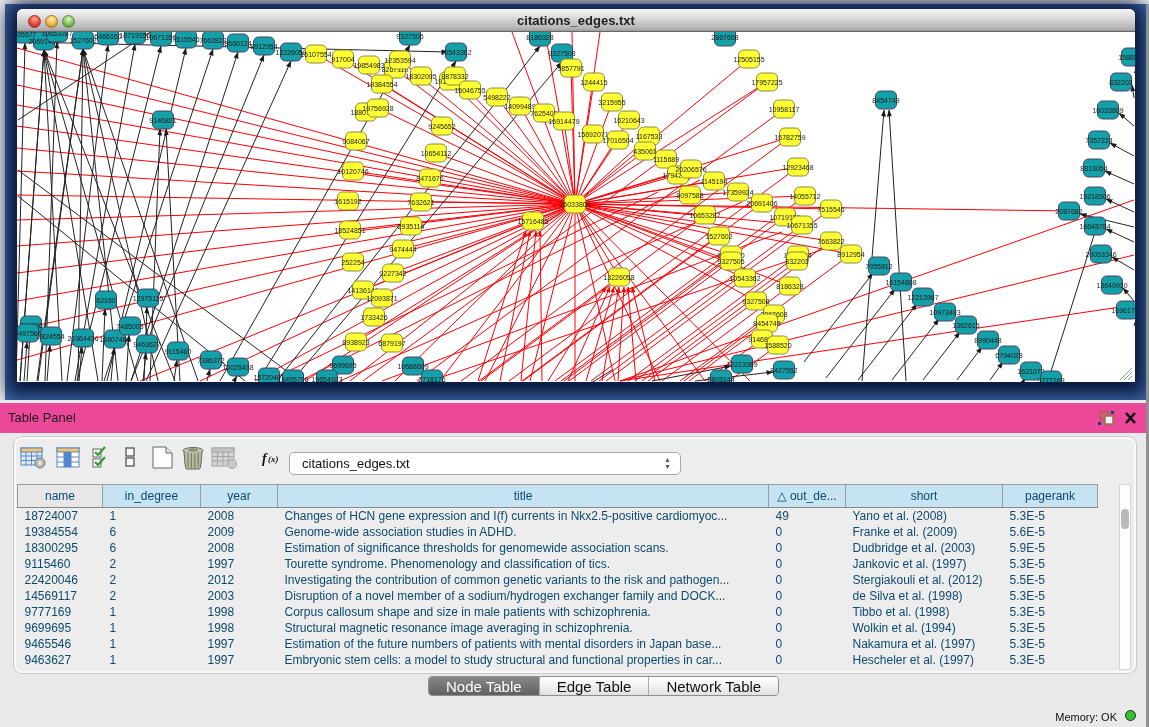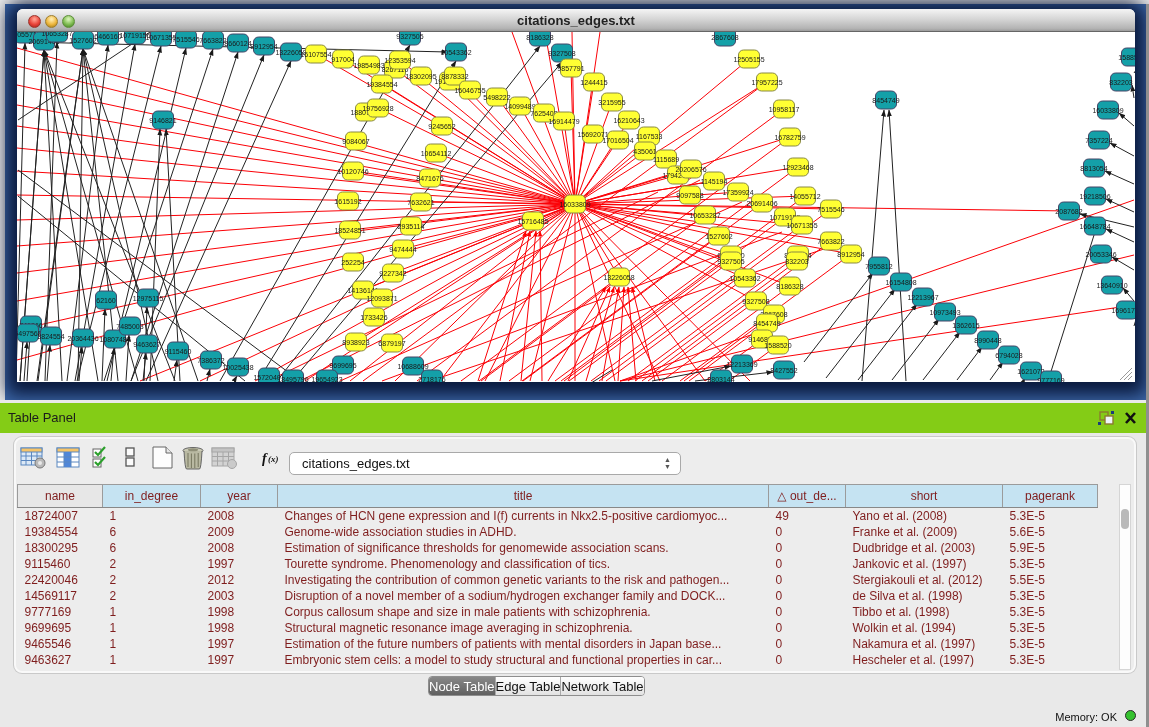--- a/index.html
+++ b/index.html
@@ -7,42 +7,42 @@
 #win { position:absolute; left:17px; top:9px; width:1118px; height:373px; border-radius:6px 6px 0 0; background:#fff; box-shadow:0 3px 18px 10px rgba(7,21,55,.98); }
 #titlebar { position:absolute; left:0; top:0; width:1118px; height:23px; border-radius:6px 6px 0 0; background:linear-gradient(#f5f5f5,#d6d6d6 45%,#b4b4b4 88%,#9c9c9c); border-bottom:1px solid #666; }
 #title { position:absolute; width:100%; text-align:center; top:4px; font-size:13px; font-weight:bold; color:#222; }
 .tl { position:absolute; top:6px; width:13px; height:13px; border-radius:50%; }
 #tlr { left:11px; background:radial-gradient(circle at 50% 30%, #ff9a8a 8%, #e8453a 55%, #9e1f16); border:1px solid #9c352c;}
 #tly { left:28px; background:radial-gradient(circle at 50% 30%, #ffe9a8 8%, #edb73e 55%, #9a7312); border:1px solid #9d7d2e;}
 #tlg { left:45px; background:radial-gradient(circle at 50% 30%, #d2f0b0 8%, #7fbc52 55%, #3d7a1c); border:1px solid #5e8f3a;}
 #canvas { position:absolute; left:17px; top:32px; width:1118px; height:350px; background:#fff; overflow:hidden; }
 #rightstrip { position:absolute; left:1146px; top:4px; width:3px; height:723px; background:#8f8f8f; }
 #bottom { position:absolute; left:0; top:400px; width:1146px; height:327px; background:#e9e9e9; }
-#tphead { position:absolute; left:0; top:3px; width:100%; height:30px; background:#84cc16; }
+#tphead { position:absolute; left:0; top:3px; width:100%; height:30px; background:#ec4899; }
 #tphead span { position:absolute; left:8px; top:7px; font-size:13px; color:#1c1c1c; }
 #tpbox { position:absolute; left:14px; top:37px; width:1122px; height:236px; background:#ededed; border:2px solid #f9f9f9; border-radius:8px; box-shadow:0 0 0 1px #c9c9c9; }
 #toolbar { position:absolute; left:0px; top:5px; height:30px; width:100%; }
 #combo { position:absolute; left:273px; top:8px; line-height:21px; width:392px; height:23px; background:#fff; border:1px solid #a9a9a9; border-radius:5px; font-size:13px; color:#111; line-height:21px; padding-left:12px; }
 #combo .arr { position:absolute; right:9px; top:3px; font-size:7px; line-height:7px; color:#555; text-align:center; }
 #tbl { position:absolute; left:1px; top:45px; width:1102px; height:186px; overflow:hidden; }
-table { border-collapse:collapse; table-layout:fixed; width:1080px; font-size:12px; color:#7f1d1d; }
+table { border-collapse:collapse; table-layout:fixed; width:1080px; font-size:12px; color:#0c4a6e; }
 th { height:23px; font-weight:normal; text-align:center; border-right:1px solid #9b9b9b; border-top:1px solid #9b9b9b; border-bottom:1px solid #888; background:#c5e3f2; overflow:hidden; white-space:nowrap; }
 th.c1 { background:#e7e7e7; border-left:1px solid #9b9b9b; }
 td { height:16px; padding:0 0 0 7px; overflow:hidden; white-space:nowrap; }
 td.c1 { width:85px; } th.c1 { width:85px; }
 td.c2 { width:98px; } th.c2 { width:98px; }
 td.c3 { width:77px; } th.c3 { width:77px; }
 td.c4 { width:491px; } th.c4 { width:491px; }
 td.c5 { width:77px; } th.c5 { width:77px; }
 td.c6 { width:157px;margin-top:44px; } th.c6 { width:157px; }
 td.c7 { width:95px; } th.c7 { width:95px; }
 #vscroll { position:absolute; right:3px; top:45px; width:12px; height:186px; background:#fdfdfd; border:1px solid #d5d5d5; }
 #vthumb { position:absolute; left:1px; top:24px; width:8px; height:20px; background:#b9b9b9; border-radius:4px; }
 #tabs { position:absolute; left:428px; top:276px; height:20px; display:flex; border:1px solid #8e8e8e; border-radius:4px; overflow:hidden; background:#fff; }
-.tab { font-size:13px; line-height:19px; padding:0 0; color:#111; background:linear-gradient(#fff,#e2e2e2); border-left:1px solid #aaa; }
+.tab { font-size:15px; line-height:19px; padding:0 17px; color:#111; background:linear-gradient(#fff,#e2e2e2); border-left:1px solid #aaa; }
 .tab.first { border-left:none; background:linear-gradient(#888,#606060); color:#fff; }
 #status { position:absolute; left:0; top:305px; width:1146px; height:22px; }
 #memtxt { position:absolute; right:29px; top:6px; font-size:11px; color:#111; }
 #memdot { position:absolute; right:10px; top:5px; width:11px; height:11px; border-radius:50%; background:#35c22f; border:1.5px solid #2b2b2b; }
 .icon { position:absolute; top:2px; }
 </style></head><body>
 <div id="app">
   <div id="bluepane"></div>
   <div id="win">
     <div id="titlebar">

